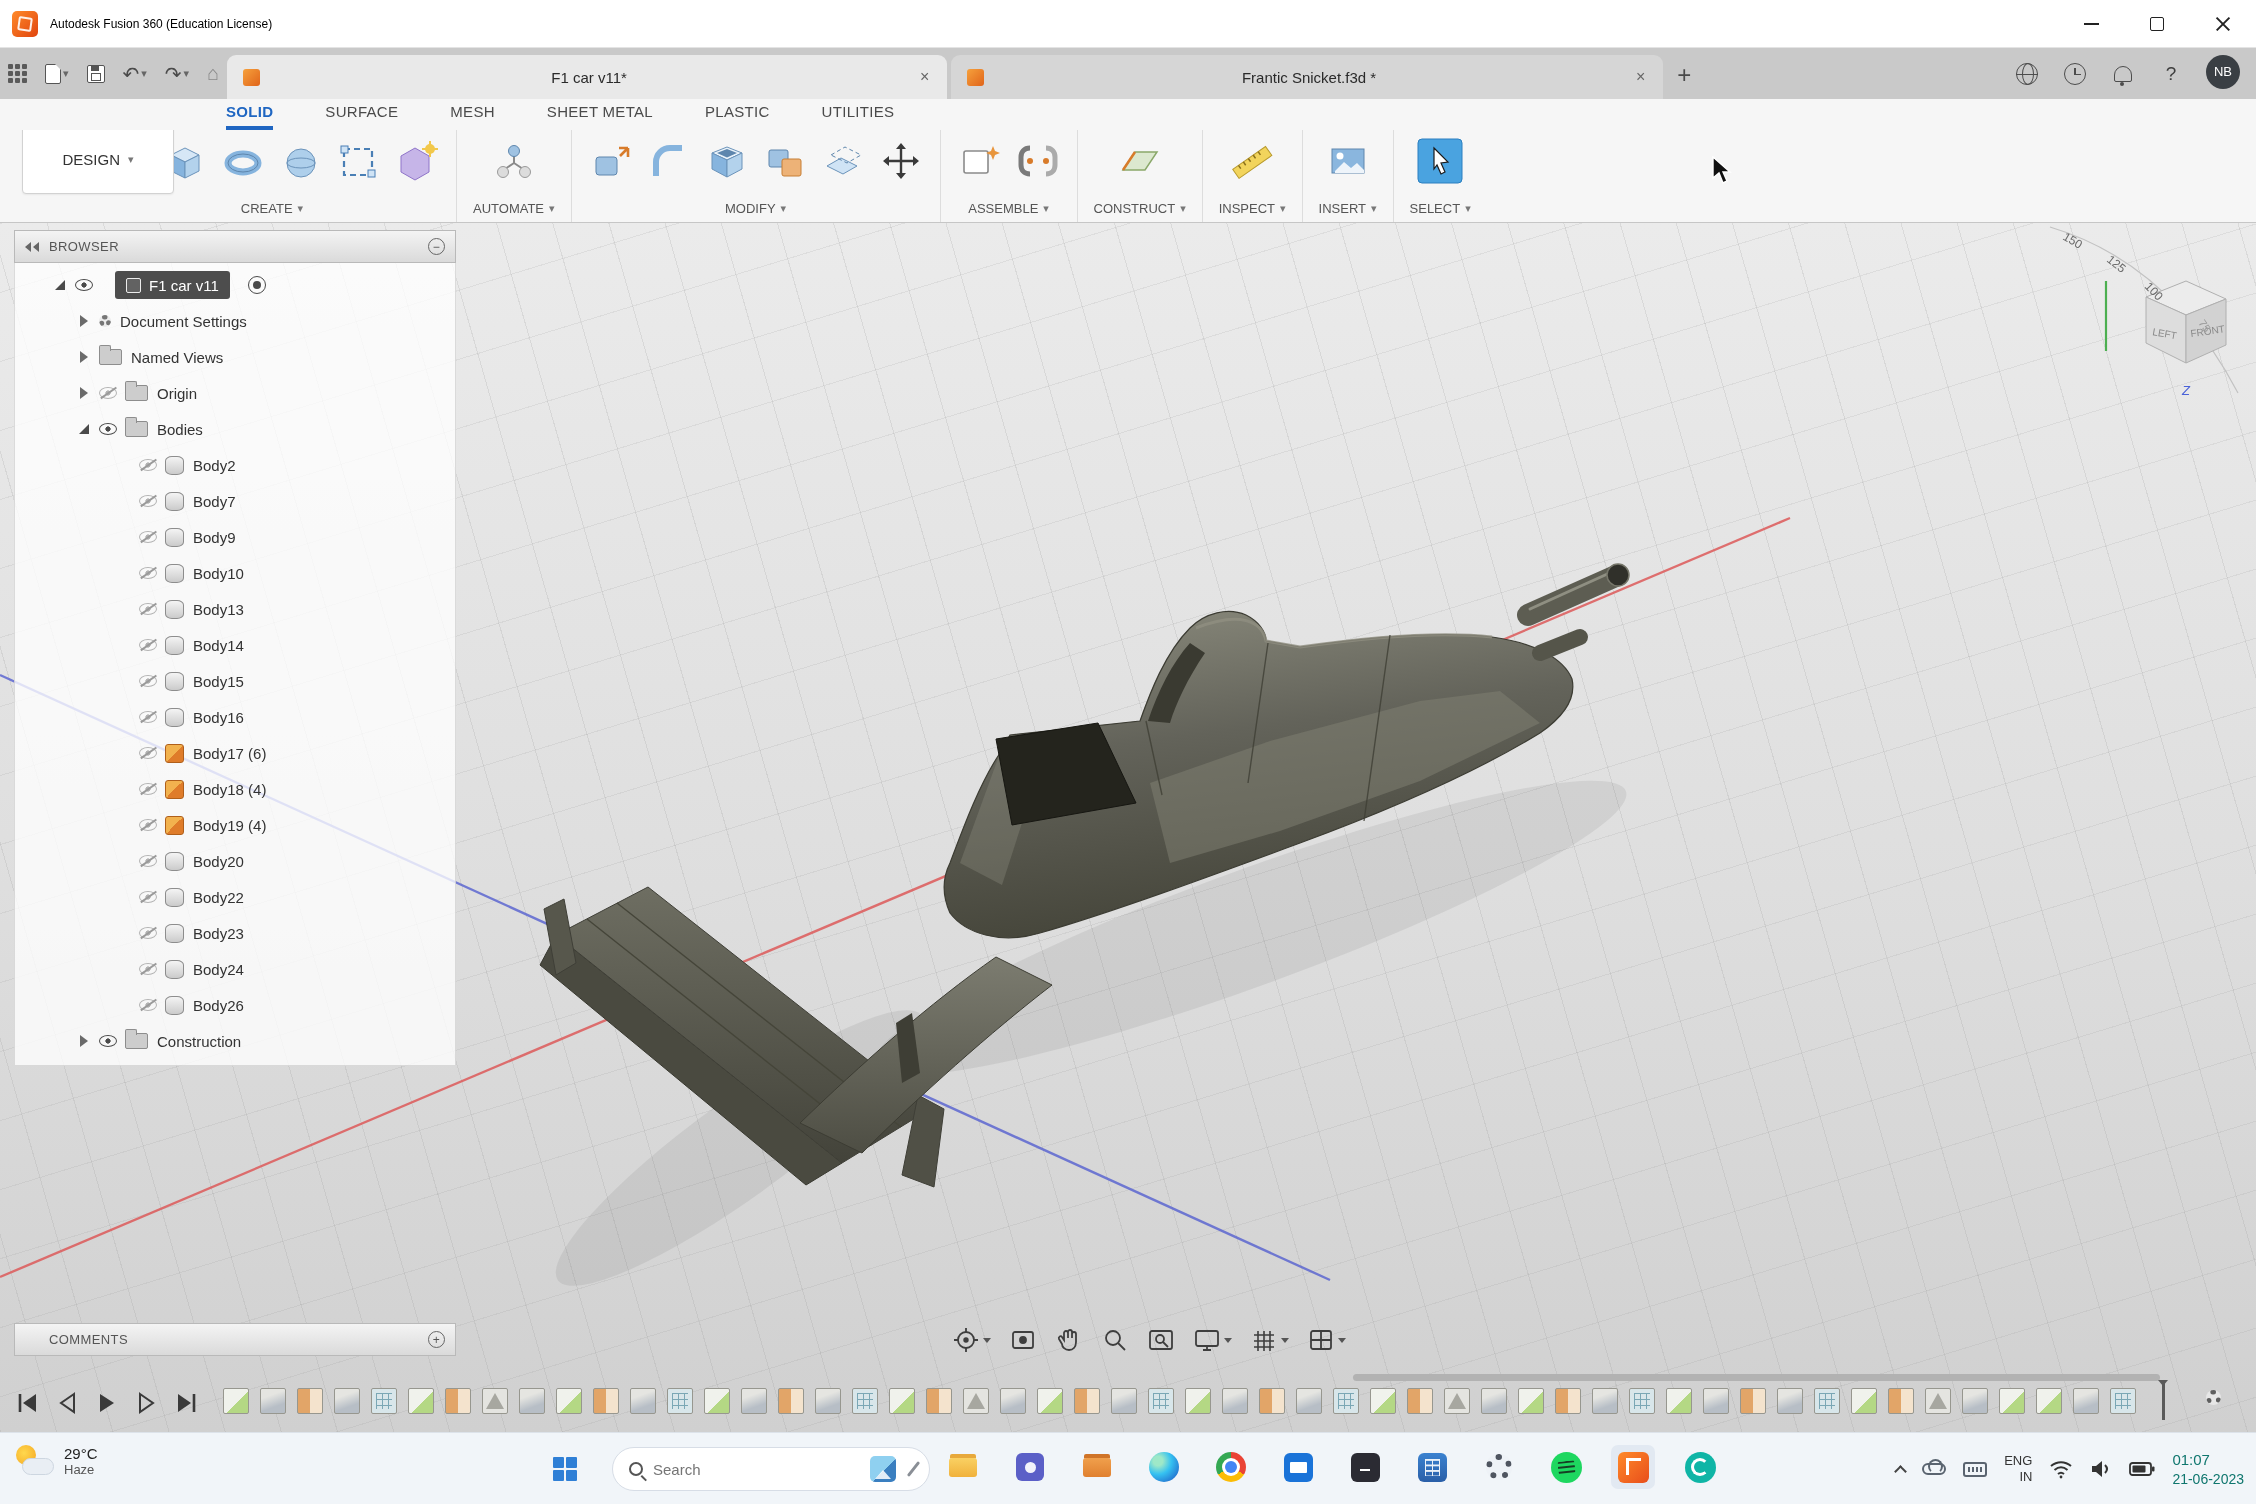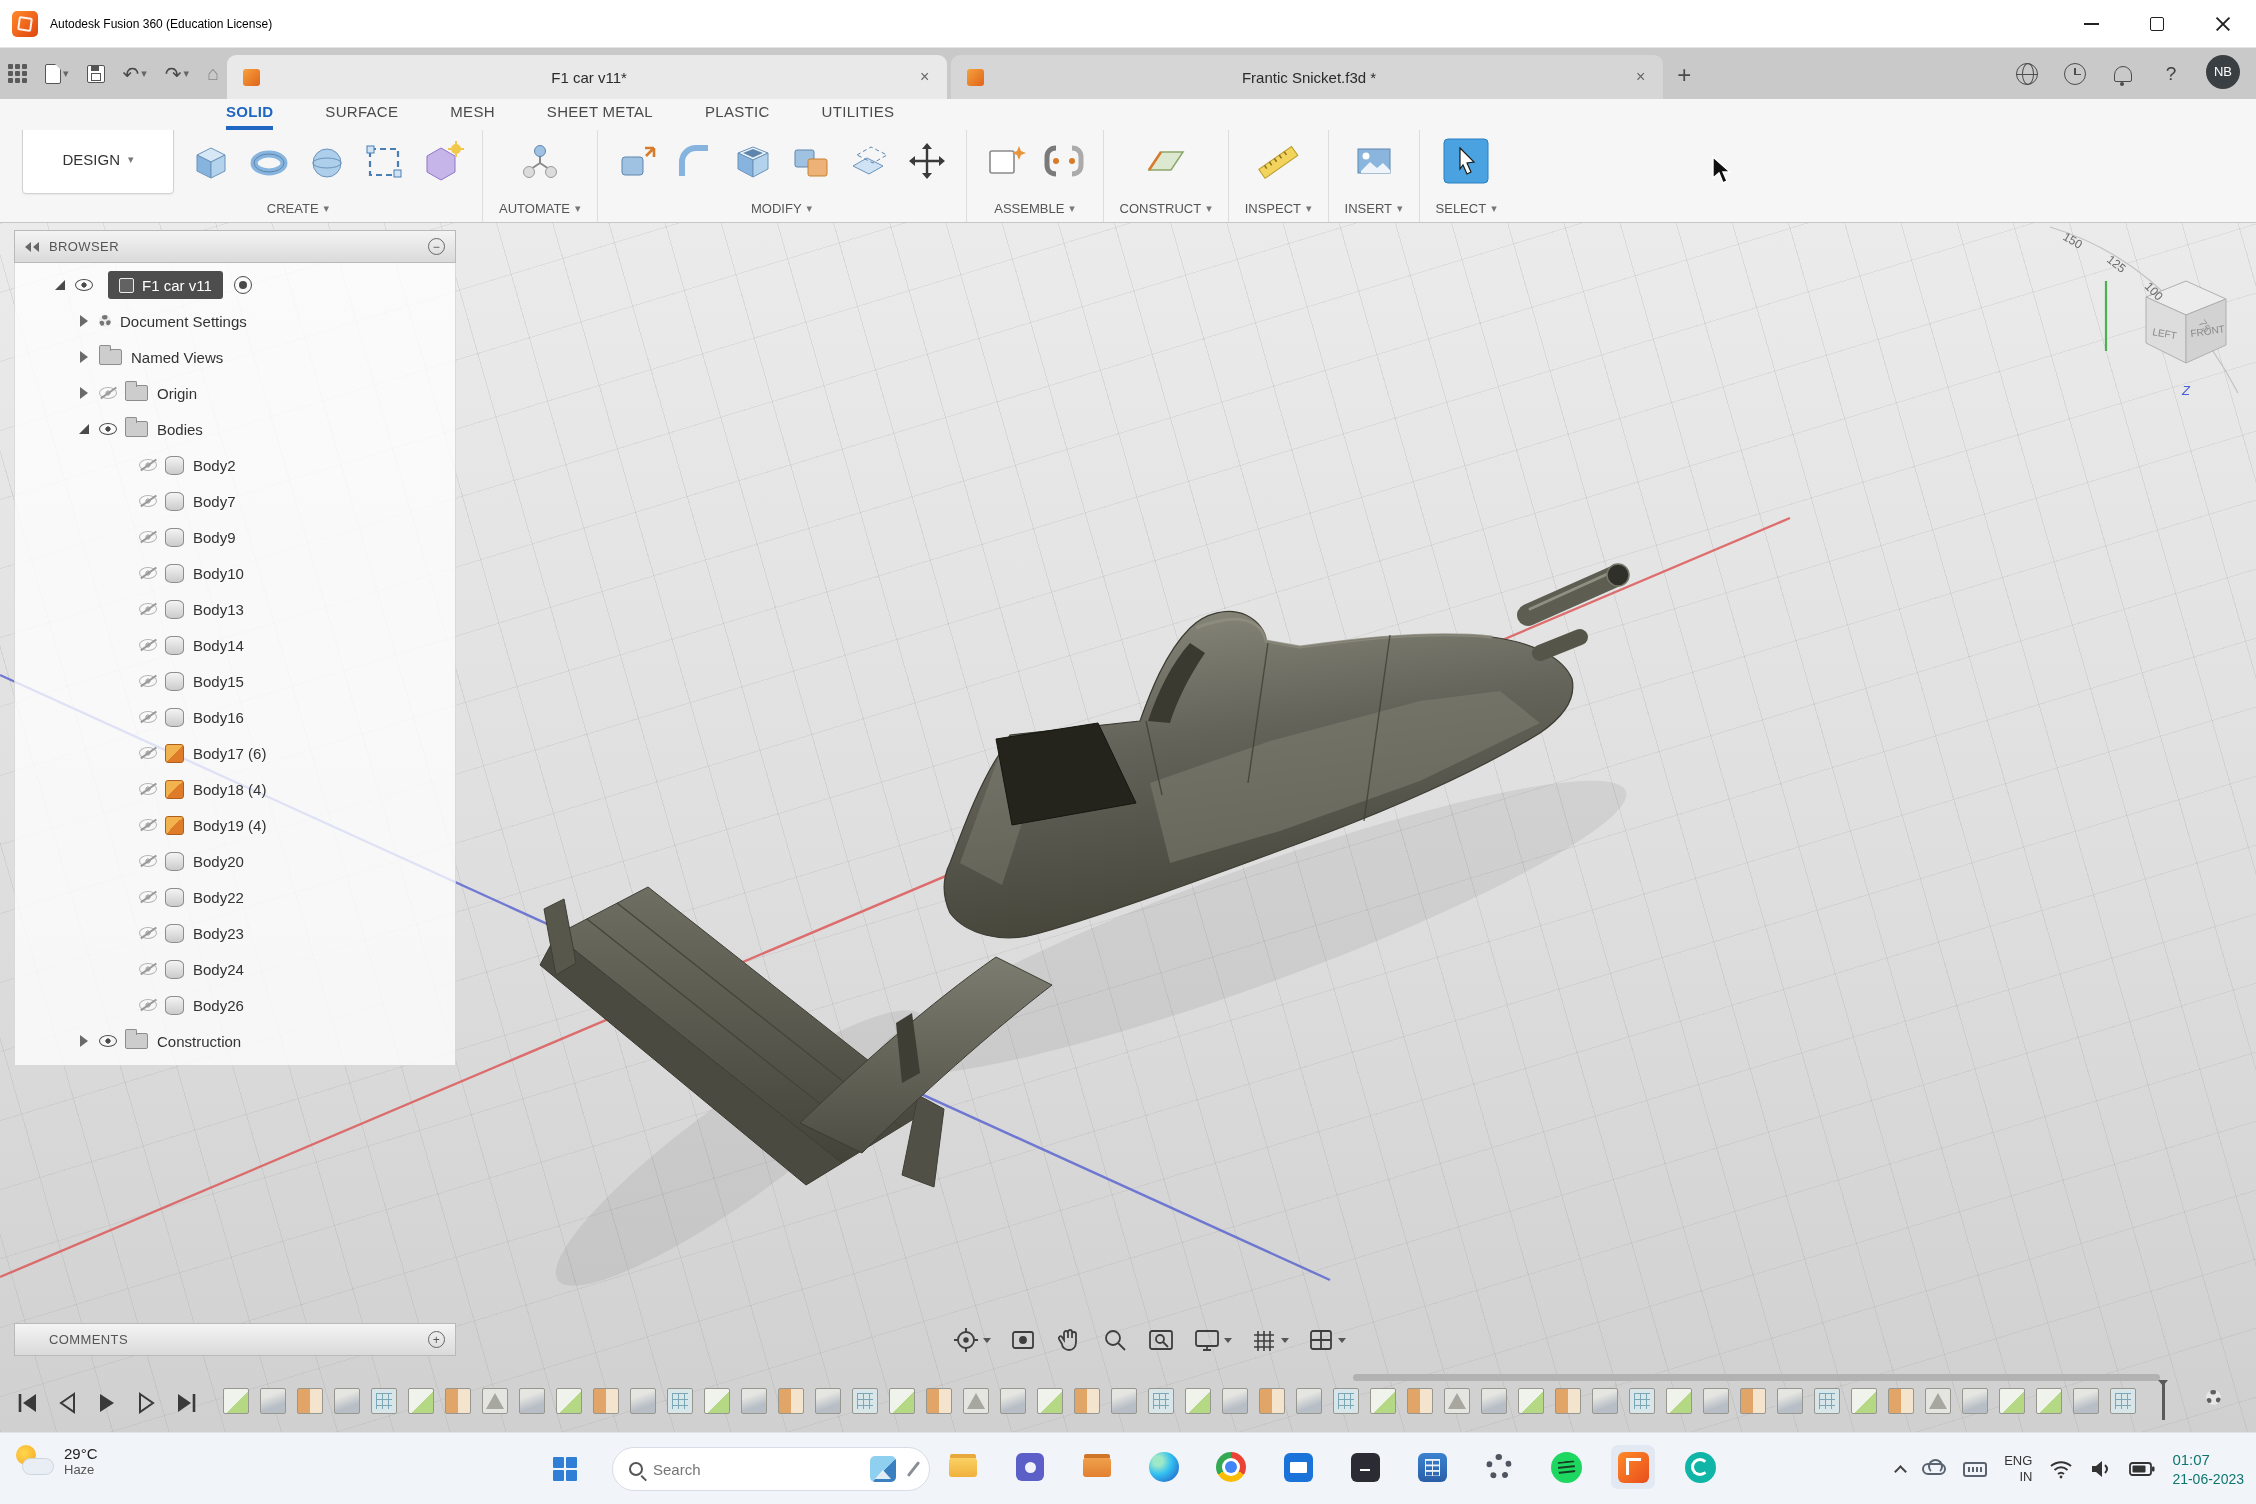--- a/index.html
+++ b/index.html
@@ -57,21 +57,21 @@
   .q-ic{font-size:19px;color:#3e3e3e}
   .avatar{width:34px;height:34px;border-radius:50%;background:#3a3f44;color:#fff;font-size:13px;
     display:flex;align-items:center;justify-content:center;margin-bottom:4px}
 
   
   .ribbon-tabs{position:absolute;top:99px;left:0;right:0;height:31px;background:#f6f6f6;
     display:flex;align-items:flex-end;gap:52px;padding-left:226px;z-index:58}
   .rtab{font-size:15px;color:#4a4a4a;padding-bottom:6px;letter-spacing:.3px;border-bottom:4px solid transparent}
   .rtab.active{color:#1f66c2;border-bottom-color:#1f66c2;font-weight:bold}
   .ribbon-tools{position:absolute;top:130px;left:0;right:0;height:93px;background:#f6f6f6;
-    border-bottom:1px solid #c6c6c6;display:flex;align-items:stretch;padding-left:114px;z-index:57}
+    border-bottom:1px solid #c6c6c6;display:flex;align-items:stretch;padding-left:88px;z-index:57}
   .workspace-box{position:absolute;left:22px;top:-6px;width:152px;height:70px;background:#fff;
     border:1px solid #d2d2d2;border-radius:4px;display:flex;align-items:center;justify-content:center;gap:8px;
     font-size:15px;color:#333;box-shadow:0 1px 2px rgba(0,0,0,.06)}
   .dc{font-size:11px;color:#777}
   .rgroup{display:flex;flex-direction:column;align-items:center;justify-content:space-between;
     padding:8px 16px 6px;border-right:1px solid #ddd}
   .ricons{display:flex;gap:12px;align-items:center}
   .ricon{width:46px;height:46px;display:flex;align-items:center;justify-content:center}
   .ricon svg{width:46px;height:46px}
   .rlabel{font-size:13px;color:#555;display:flex;gap:5px;align-items:center;margin-top:4px}
@@ -110,21 +110,21 @@
   .node-ic{flex:none;margin:0 9px 0 4px;position:relative}
   .ic-folder{width:23px;height:16px;background:#cdcdcd;border:1px solid #8d8d8d;border-radius:2px}
   .ic-folder::before{content:"";position:absolute;top:-5px;left:-1px;width:10px;height:5px;background:#cdcdcd;
     border:1px solid #8d8d8d;border-bottom:none;border-radius:2px 2px 0 0}
   .ic-gear{width:12px;height:12px;border:5px dotted #767676;border-radius:50%;background:#ececec}
   .ic-body{width:19px;height:19px;background:linear-gradient(180deg,#f4f4f4,#cbcbcb);
     border:1px solid#8d8d8d;border-radius:7px/5px}
   .ic-comp{width:19px;height:19px;background:linear-gradient(135deg,#f2b24e 50%,#df7c2a 50%);
     border:1px solid #b05f1a;border-radius:3px}
   .root-pill{height:28px;background:#4d4d4d;border-radius:3px;display:flex;align-items:center;
-    gap:8px;padding:0 11px;margin:0 11px}
+    gap:8px;padding:0 11px;margin:0 18px}
   .root-cube{width:15px;height:15px;border:1.7px solid #ececec;border-radius:2px;background:rgba(255,255,255,.12)}
   .root-pill .lbl{color:#fff;font-size:15px}
   .radio-ic{width:18px;height:18px;border:1.7px solid #4a4a4a;border-radius:50%;display:flex;align-items:center;justify-content:center}
   .radio-ic::before{content:"";width:8px;height:8px;border-radius:50%;background:#4a4a4a}
 
   
   .comments{position:absolute;left:14px;bottom:76px;width:442px;z-index:20}
 
   
   .navbar{position:absolute;left:952px;bottom:78px;display:flex;align-items:center;gap:18px;z-index:20}

